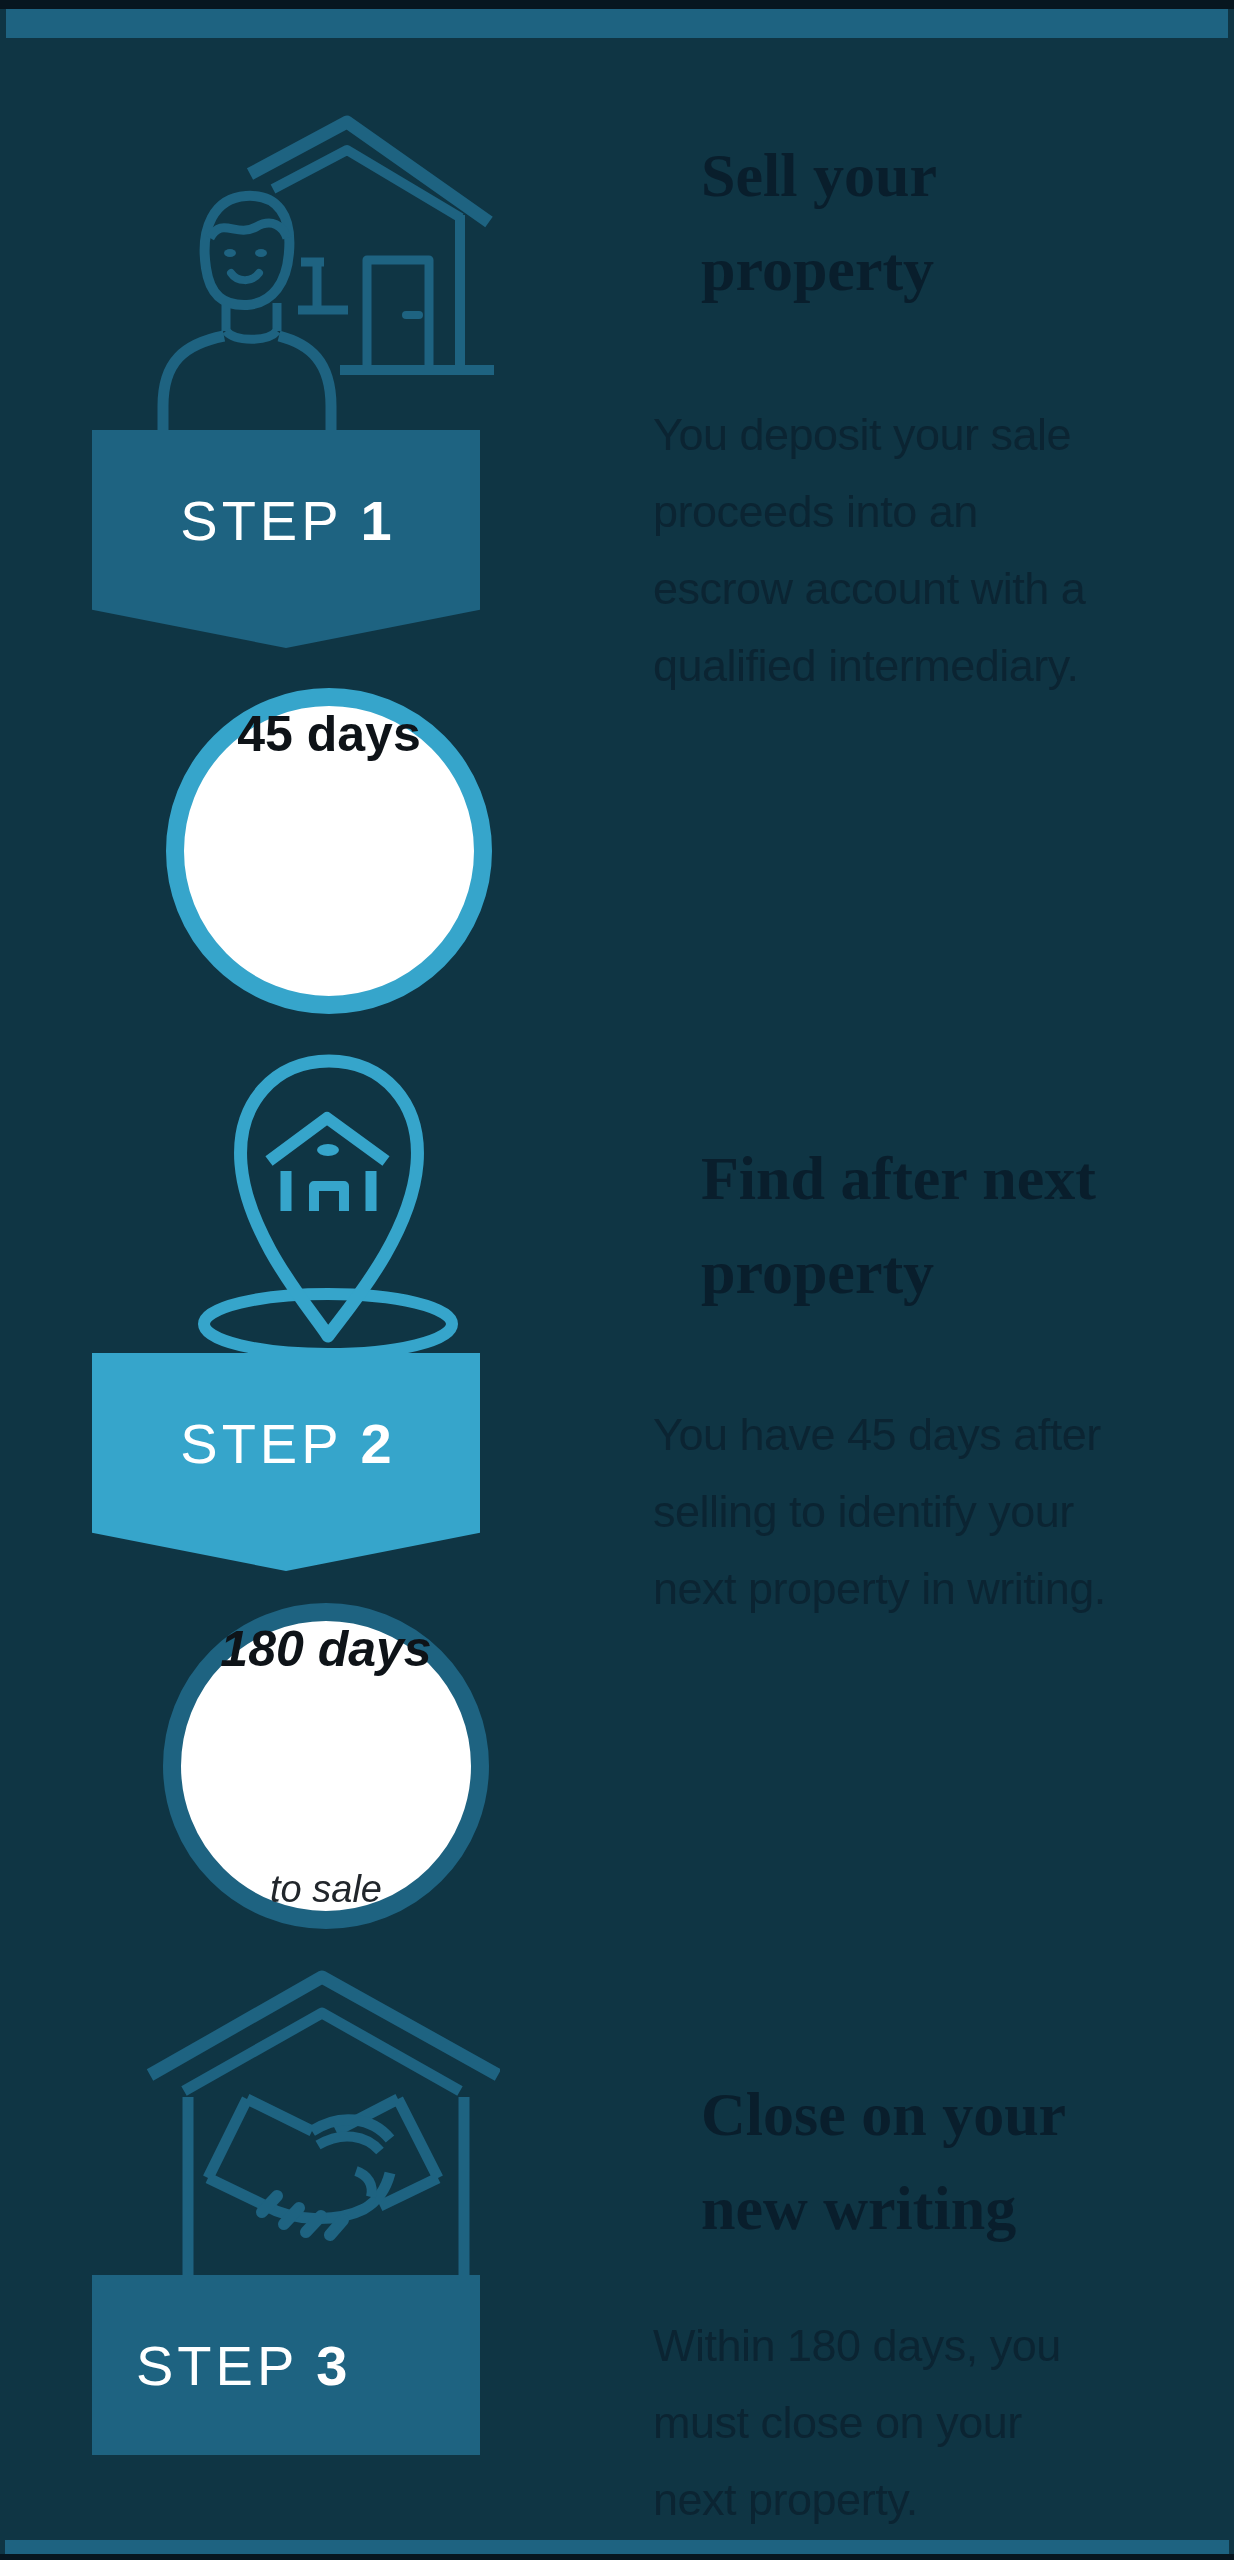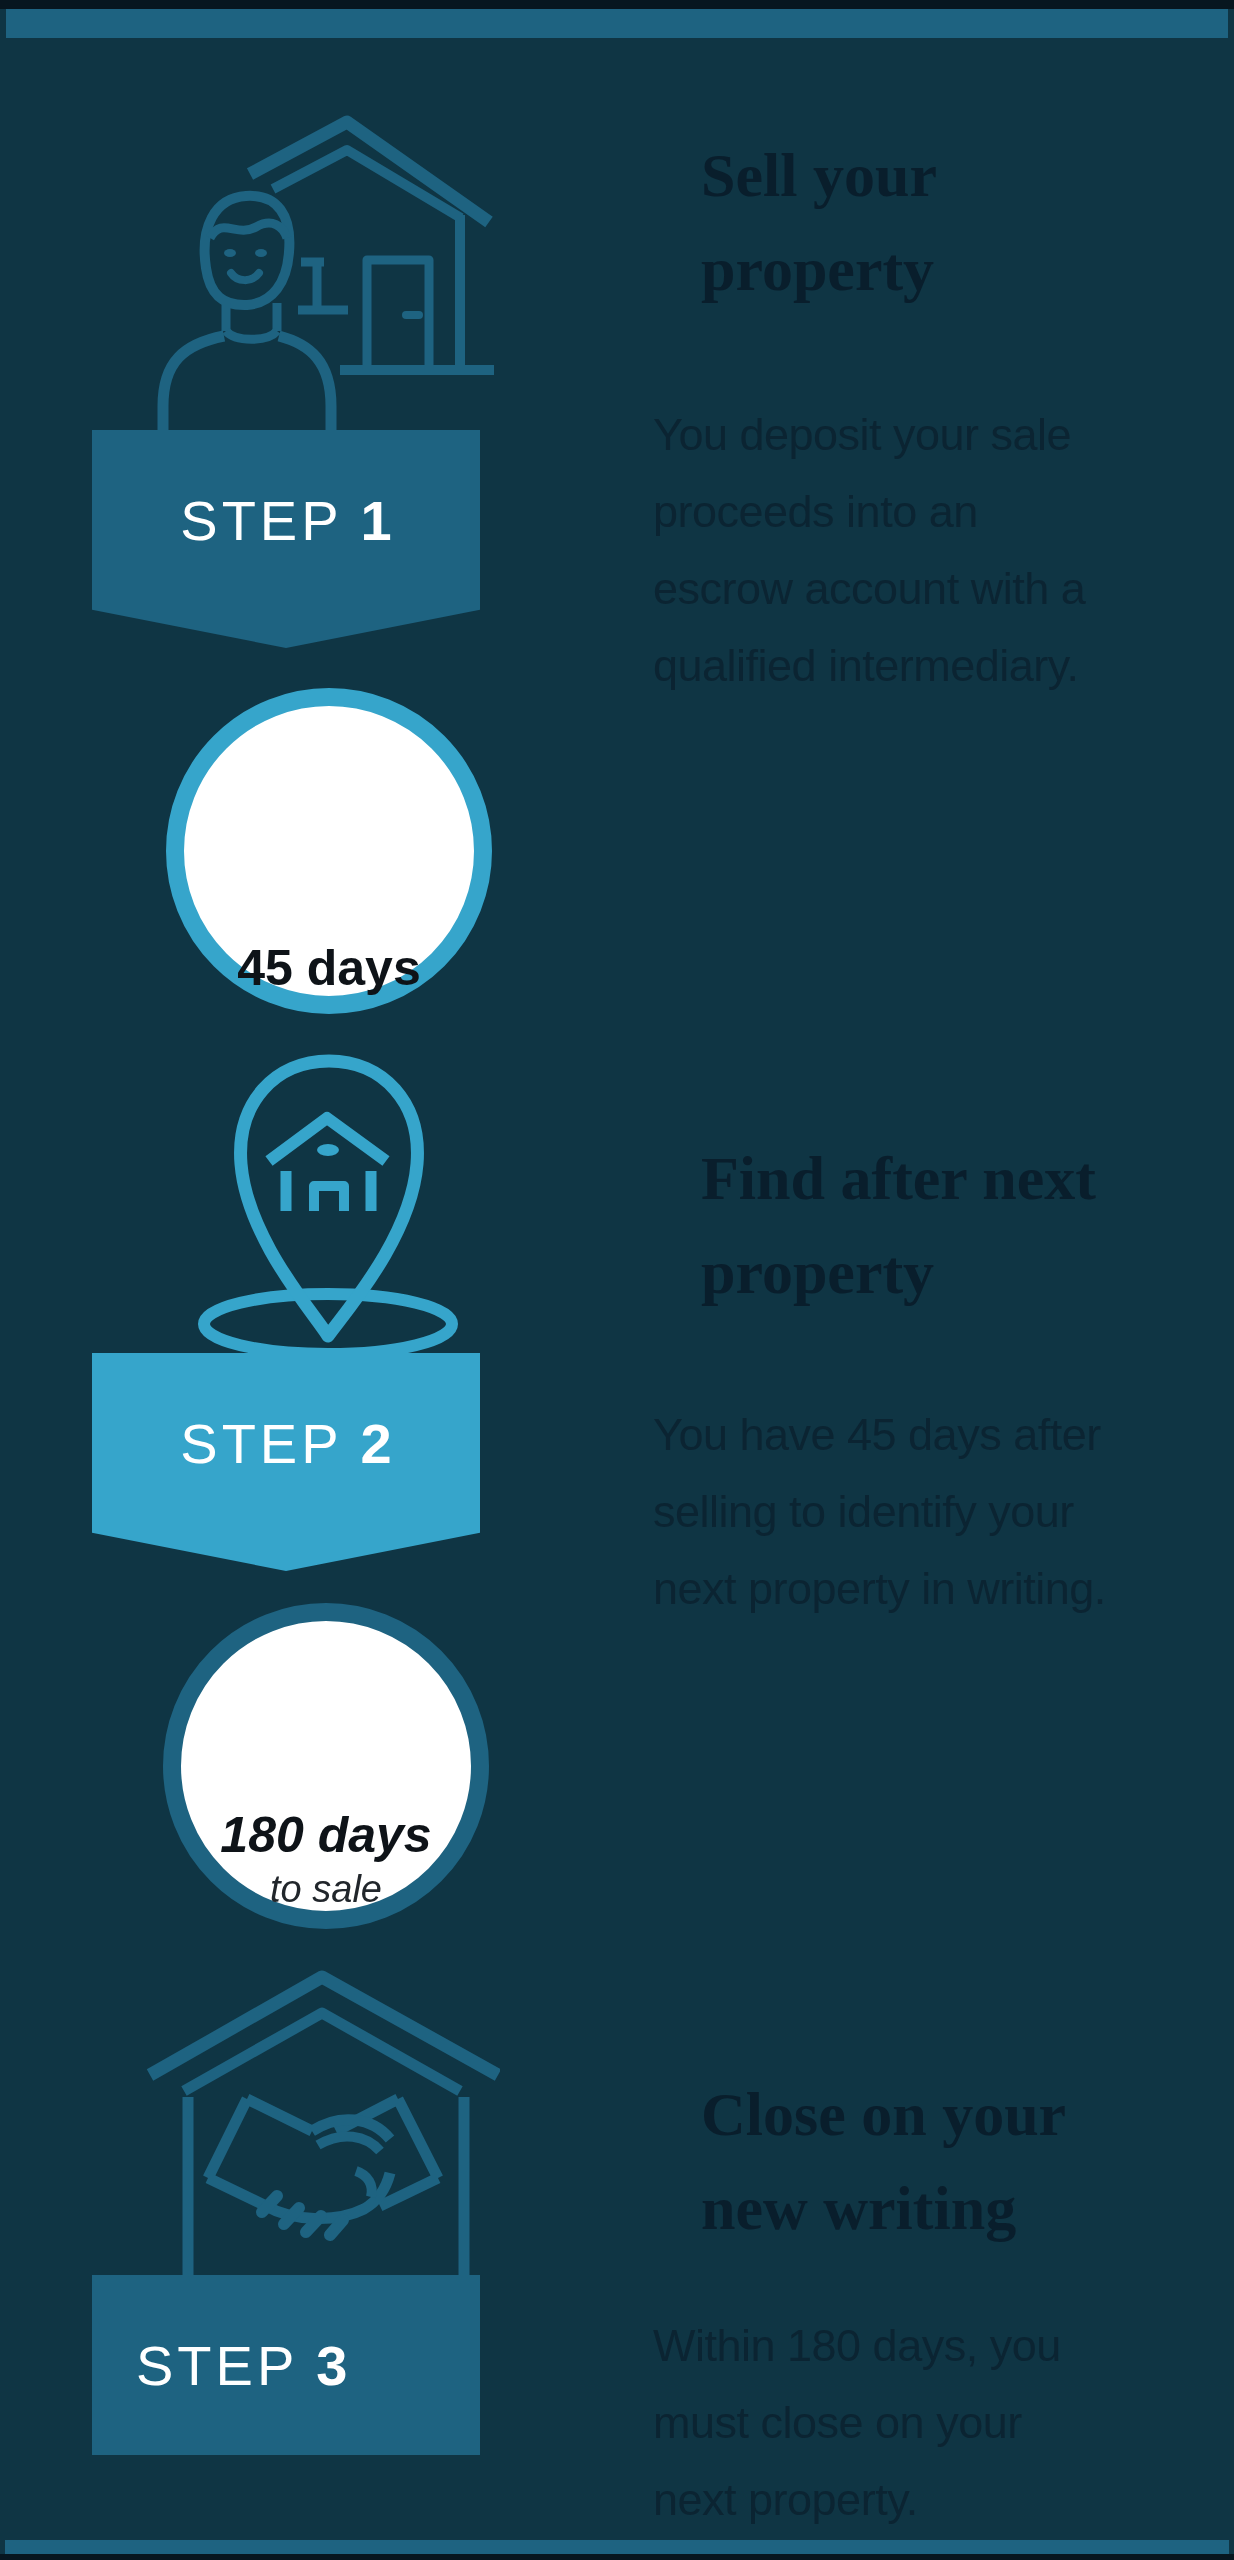--- a/index.html
+++ b/index.html
@@ -38,21 +38,21 @@
   .banner-3{top:2275px;height:180px;background:var(--medium_blue);justify-content:flex-start;padding-left:44px;}
 
   .heading{position:absolute;left:653px;width:560px;font-family:"Liberation Serif",serif;font-weight:700;
            font-size:62px;line-height:94px;color:var(--heading_text);white-space:pre-line;margin-left:48px;}
   .h-1{top:128px;} .h-2{top:1131px;} .h-3{top:2067px;}
   .bodytext{position:absolute;left:653px;width:560px;font-size:45px;line-height:77px;
             color:var(--body_text);white-space:pre-line;letter-spacing:-0.5px;}
   .b-1{top:396px;} .b-2{top:1396px;} .b-3{top:2307px;}
 
   .circle{position:absolute;width:326px;height:326px;border-radius:50%;background:var(--circle_fill);
-          display:flex;flex-direction:column;align-items:center;justify-content:flex-end;text-align:center;}
+          display:flex;flex-direction:column;align-items:center;justify-content:space-between;text-align:center;}
   .circle.ring-bright{border:18px solid var(--bright_blue);left:166px;top:688px;}
   .circle.ring-medium{border:18px solid var(--medium_blue);left:163px;top:1603px;font-style:italic;}
   .circle .title{font-size:50px;line-height:56px;font-weight:700;color:var(--circle_title);}
   .circle .subtitle{font-size:38px;line-height:44px;color:var(--circle_subtitle);white-space:pre-line;margin-top:4px;}
 </style>
 </head>
 <body>
 
 <div class="page">
 

